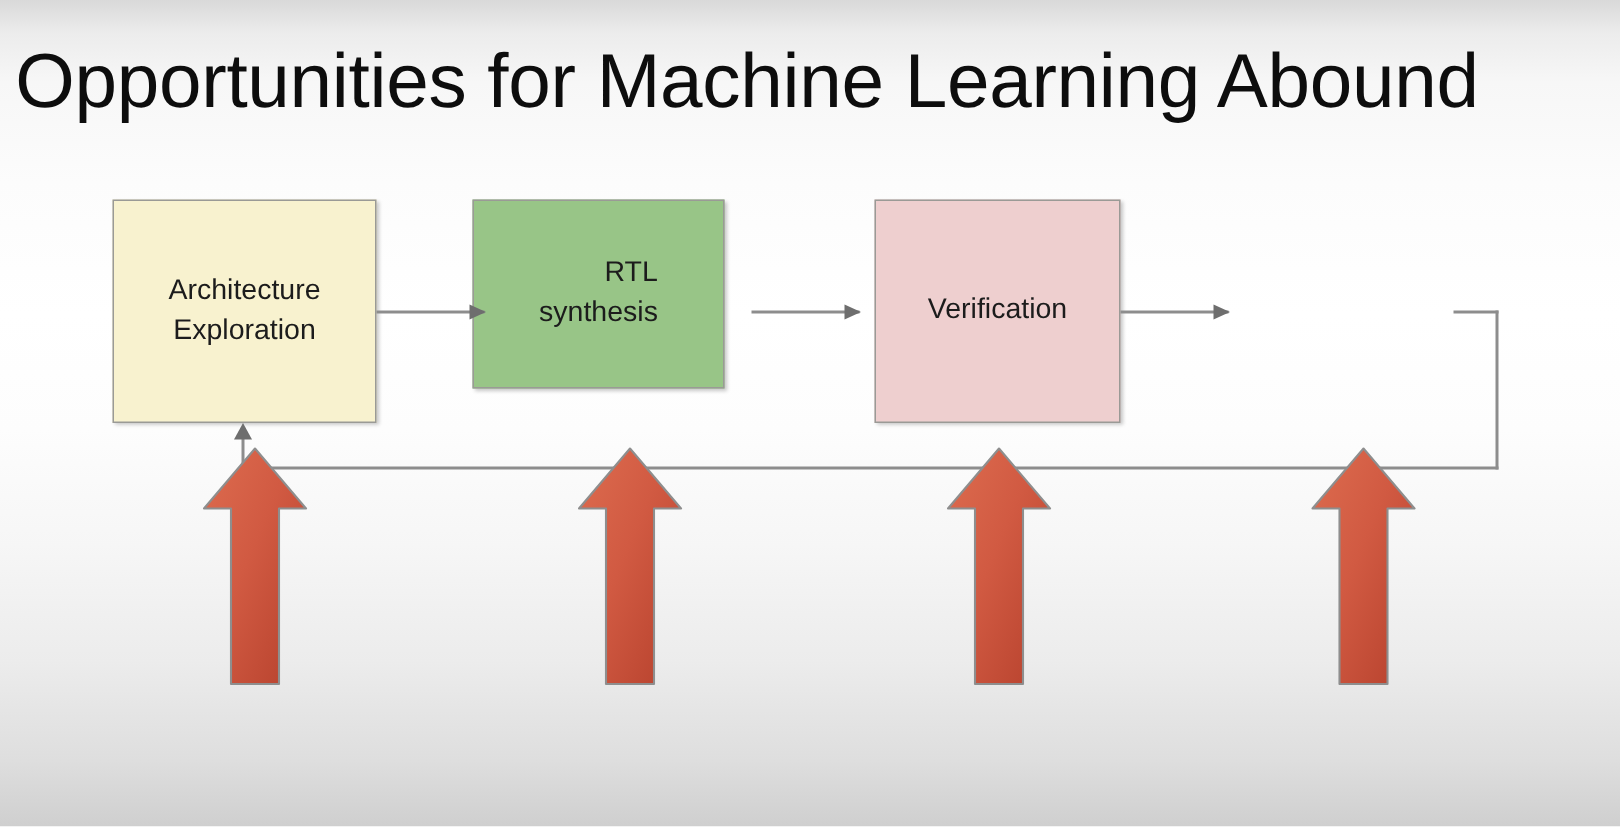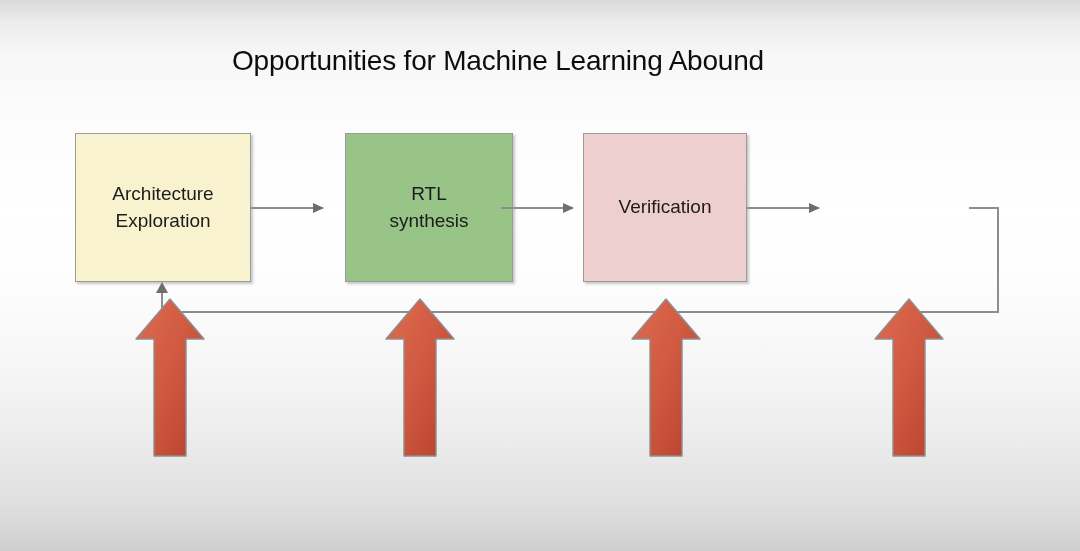--- a/index.html
+++ b/index.html
@@ -28,24 +28,24 @@
         #ececec 80%,
         #dedede 92%,
         #cfcfcf 100%);
     overflow: hidden;
   }
 
   
   #title {
     position: absolute;
     left: 0;
-    top: 47px;
+    top: 28px;
     width: 996px;
     text-align: center;
-    font-size: 28px;
+    font-size: 51px;
     line-height: 1.0;
     color: #0d0d0d;
     letter-spacing: -0.2px;
     font-weight: 400;
     white-space: nowrap;
   }
 
   
   .flow-box {
     position: absolute;
@@ -59,21 +59,21 @@
   }
   .flow-box .box-label {
     font-size: 19px;
     line-height: 1.42;
     color: #1c1c1c;
     padding: 0 6px;
     white-space: pre-line;
   }
 
   #box-arch      { left: 75px;  top: 133px; width: 176px; height: 149px; background: #f8f2cf; }
-  #box-rtl       { left: 345px; top: 133px; width: 168px; height: 149px; background: #98c587; }
+  #box-rtl       { left: 315px; top: 133px; width: 168px; height: 126px; background: #98c587; text-align: right; }
   #box-verif     { left: 583px; top: 133px; width: 164px; height: 149px; background: #eecfcf; align-items: center; }
   #box-place     { left: 829px; top: 133px; width: 140px; height: 149px; background: #cedcf0; }
 
   
   .connector {
     position: absolute;
     height: 2px;
     background: #8d8d8d;
     top: 207px;
   }

